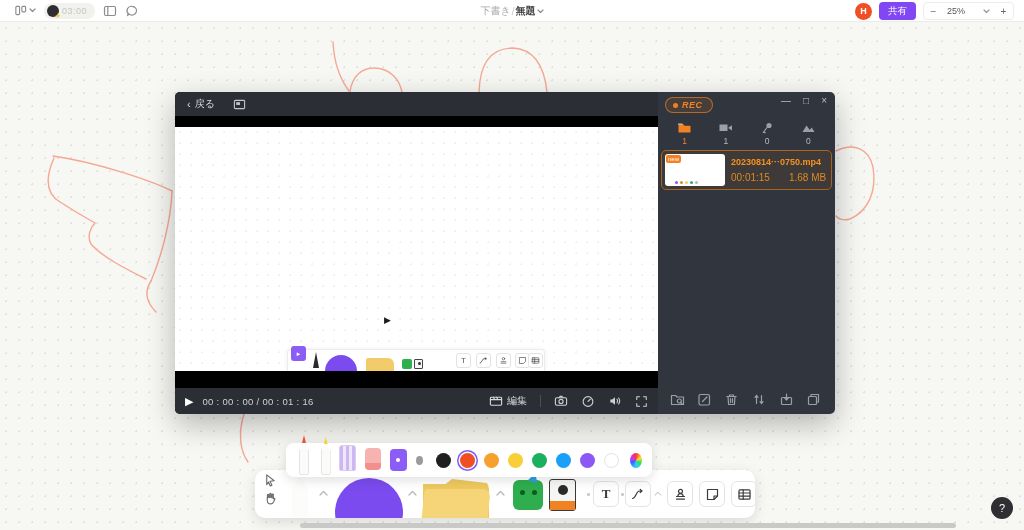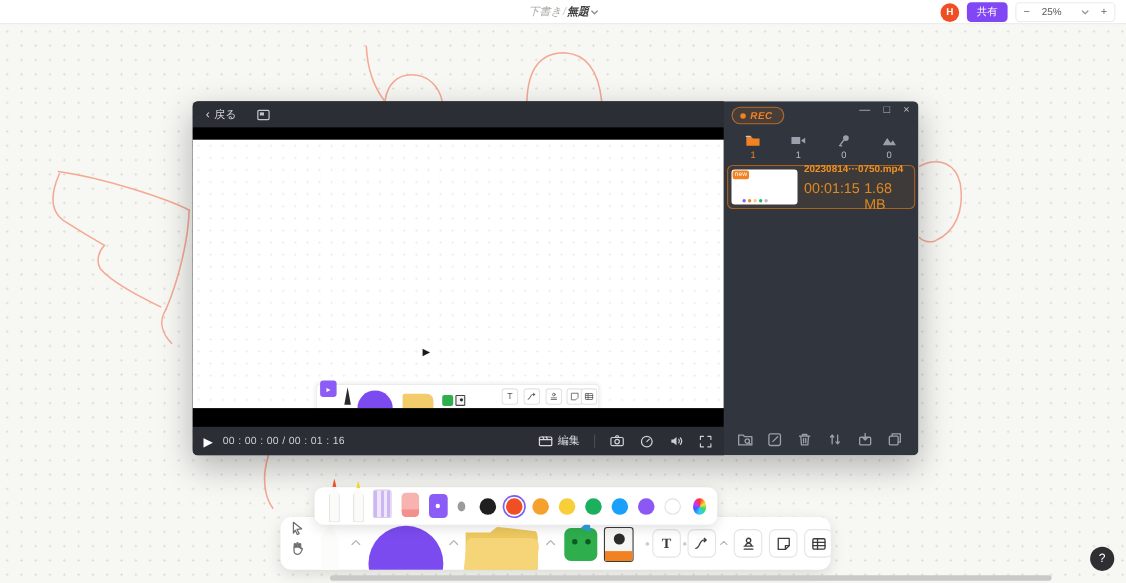--- a/index.html
+++ b/index.html
@@ -7,21 +7,21 @@
 
   
   #topbar { position:absolute; left:0; top:0; width:1024px; height:22px; background:#fff; border-bottom:1px solid #ebebe8; z-index:10; display:flex; align-items:center; }
   .tb-left { display:flex; align-items:center; gap:8px; padding-left:14px; }
   .tb-icon { color:#8c8c8c; display:flex; align-items:center; cursor:pointer; }
   .chev { width:7px; height:5px; display:inline-block; }
   .timer-pill { display:flex; align-items:center; gap:3px; background:#f1f1ee; border-radius:9px; height:16px; padding:0 8px 0 3px; }
   .coin { width:12px; height:12px; border-radius:50%; background:#2e2e32; position:relative; }
   .coin span { position:absolute; right:-2px; bottom:-2px; font-size:7px; color:#f0c13a; line-height:7px; }
   .timer-text { font-size:9px; color:#c6c6c2; letter-spacing:.5px; }
-  .tb-center { position:absolute; left:0; right:0; top:0; height:22px; display:flex; align-items:center; justify-content:center; gap:1px; font-size:10px; pointer-events:none;font-style:italic; }
+  .tb-center { position:absolute; left:0; right:0; top:0; height:22px; display:flex; align-items:center; justify-content:center; gap:1px; font-size:10px; pointer-events:none; }
   .bc-draft { color:#aaaaa6; }
   .bc-sep { color:#c9c9c5; }
   .bc-title { color:#3f3f3f; font-weight:bold; }
   .tb-right { position:absolute; right:10px; top:0; height:22px; display:flex; align-items:center; gap:7px; }
   .avatar { width:17px; height:17px; border-radius:50%; color:#fff; font-size:9px; font-weight:bold; display:flex; align-items:center; justify-content:center; }
   .share-btn { height:18px; padding:0 9px; border-radius:4px; color:#fff; font-size:9.5px; display:flex; align-items:center; cursor:pointer; border:none; }
   .zoom-group { display:flex; align-items:center; height:18px; border:1px solid #ececec; border-radius:4px; background:#fff; font-size:10px; color:#555; }
   .zoom-btn { width:19px; text-align:center; cursor:pointer; color:#666; }
   .zoom-val { display:flex; align-items:center; gap:18px; padding:0 4px; font-size:9px; cursor:pointer; }
 
@@ -70,21 +70,21 @@
   .ptab.active .cnt { color:#f08223; }
   .tab-ic { color:#9aa0ab; }
   .ptab.active .tab-ic { color:#f08223; }
   .rec-item { position:absolute; left:3px; top:58px; width:171px; height:40px; border:1px solid #a9631f; background:rgba(240,130,35,.07); border-radius:5px; display:flex; align-items:center; padding:3px; cursor:pointer; }
   .thumb { width:60px; height:32px; background:#fff; border-radius:3px; position:relative; flex:none; overflow:hidden; }
   .new-badge { position:absolute; left:1px; top:1px; background:#f08223; color:#fff; font-size:6px; padding:0 2px; border-radius:2px; line-height:8px; }
   .thumb-dots { position:absolute; left:10px; bottom:2px; display:flex; gap:2px; }
   .thumb-dots i { width:3px; height:3px; border-radius:50%; display:block; }
   .item-meta { padding-left:6px; overflow:hidden; }
   .item-name { color:#f5921f; font-size:9px; font-weight:bold; white-space:nowrap; }
-  .item-sub { color:#de8920; font-size:13px; margin-top:5px; display:flex; gap:4px; }
+  .item-sub { color:#de8920; font-size:10px; margin-top:5px; display:flex; gap:19px; }
   .pfoot { position:absolute; left:0; bottom:7px; width:100%; display:flex; justify-content:space-between; padding:0 14px 0 12px; color:#9aa0ab; }
   .pfoot span { cursor:pointer; display:flex; }
 
   
   #palette { position:absolute; left:286px; top:443px; width:366px; height:34px; background:#fff; border-radius:8px; box-shadow:0 3px 12px rgba(0,0,0,.13); z-index:6; display:flex; align-items:center; padding:0 10px; gap:9px; }
   .pen-tool { position:relative; width:16px; height:40px; margin-top:-10px; cursor:pointer; }
   .pen-body { position:absolute; left:3px; top:6px; width:10px; height:34px; background:#fbfbfa; border:1px solid #e4e4e0; border-radius:3px 3px 2px 2px; clip-path:polygon(50% 0,100% 28%,100% 100%,0 100%,0 28%); }
   .pen-tip { position:absolute; left:6px; top:0; width:4px; height:8px; clip-path:polygon(50% 0,100% 100%,0 100%); }
   .tip-red { background:#e8552f; }
   .tip-yellow { background:#f4d43a; height:7px; top:2px; }
@@ -122,20 +122,48 @@
 
   
   #help-btn { position:absolute; left:991px; top:497px; width:22px; height:22px; border-radius:50%; background:#2f2f33; color:#fff; font-size:11px; display:flex; align-items:center; justify-content:center; cursor:pointer; z-index:7; }
   #hscroll { position:absolute; left:300px; top:523px; width:656px; height:5px; border-radius:3px; background:#c9c9c7; z-index:7; cursor:pointer; }
   svg.ic { stroke:currentColor; fill:none; stroke-width:1.2; stroke-linecap:round; stroke-linejoin:round; display:block; }
 </style>
 </head>
 <body>
 
 <div id="topbar">
+  <div class="tb-left">
+    <span class="tb-icon">
+      <svg class="ic" width="13" height="13" viewBox="0 0 14 14">
+          <rect x="2" y="2.5" width="4" height="9" rx="1"></rect>
+          <rect x="8.5" y="2.5" width="4" height="6" rx="1"></rect>
+        </svg>
+      <svg class="ic chev" viewBox="0 0 7 5" style="margin-left:2px">
+          <path d="M1 1l2.5 2.5L6 1"></path>
+        </svg>
+    </span>
+    <span class="timer-pill">
+      <span class="coin">
+          <span>★</span>
+        </span>
+      <span class="timer-text">03:00</span>
+    </span>
+    <span class="tb-icon">
+      <svg class="ic" width="14" height="14" viewBox="0 0 14 14">
+          <rect x="1.5" y="2.5" width="11" height="9" rx="1.5"></rect>
+          <path d="M4.8 2.5v9"></path>
+        </svg>
+    </span>
+    <span class="tb-icon">
+      <svg class="ic" width="14" height="14" viewBox="0 0 14 14">
+          <path d="M7 2.3a4.6 4.4 0 1 1-3.2 7.6L2.6 11.6l.5-2.1A4.4 4.4 0 0 1 7 2.3z"></path>
+        </svg>
+    </span>
+  </div>
   <div class="tb-center">
     <span class="bc-draft">下書き</span>
     <span class="bc-sep">/</span>
     <span class="bc-title" style="pointer-events:auto;cursor:pointer">無題</span>
     <svg class="ic chev" viewBox="0 0 7 5" style="color:#8c8c8c">
         <path d="M1 1l2.5 2.5L6 1"></path>
       </svg>
   </div>
   <div class="tb-right">
     <span class="avatar" style="background: rgb(240, 79, 36);">H</span>

